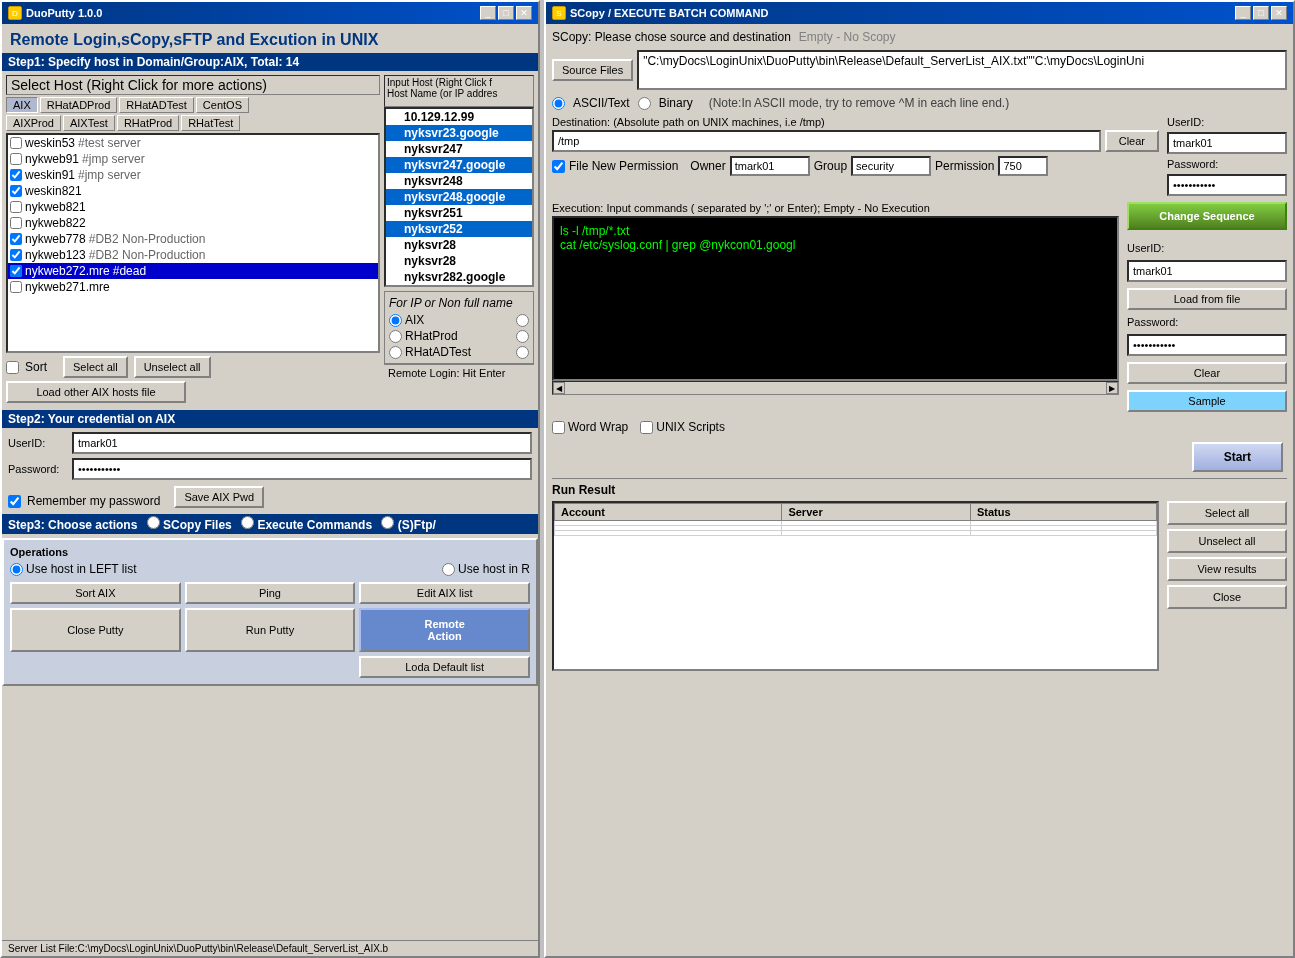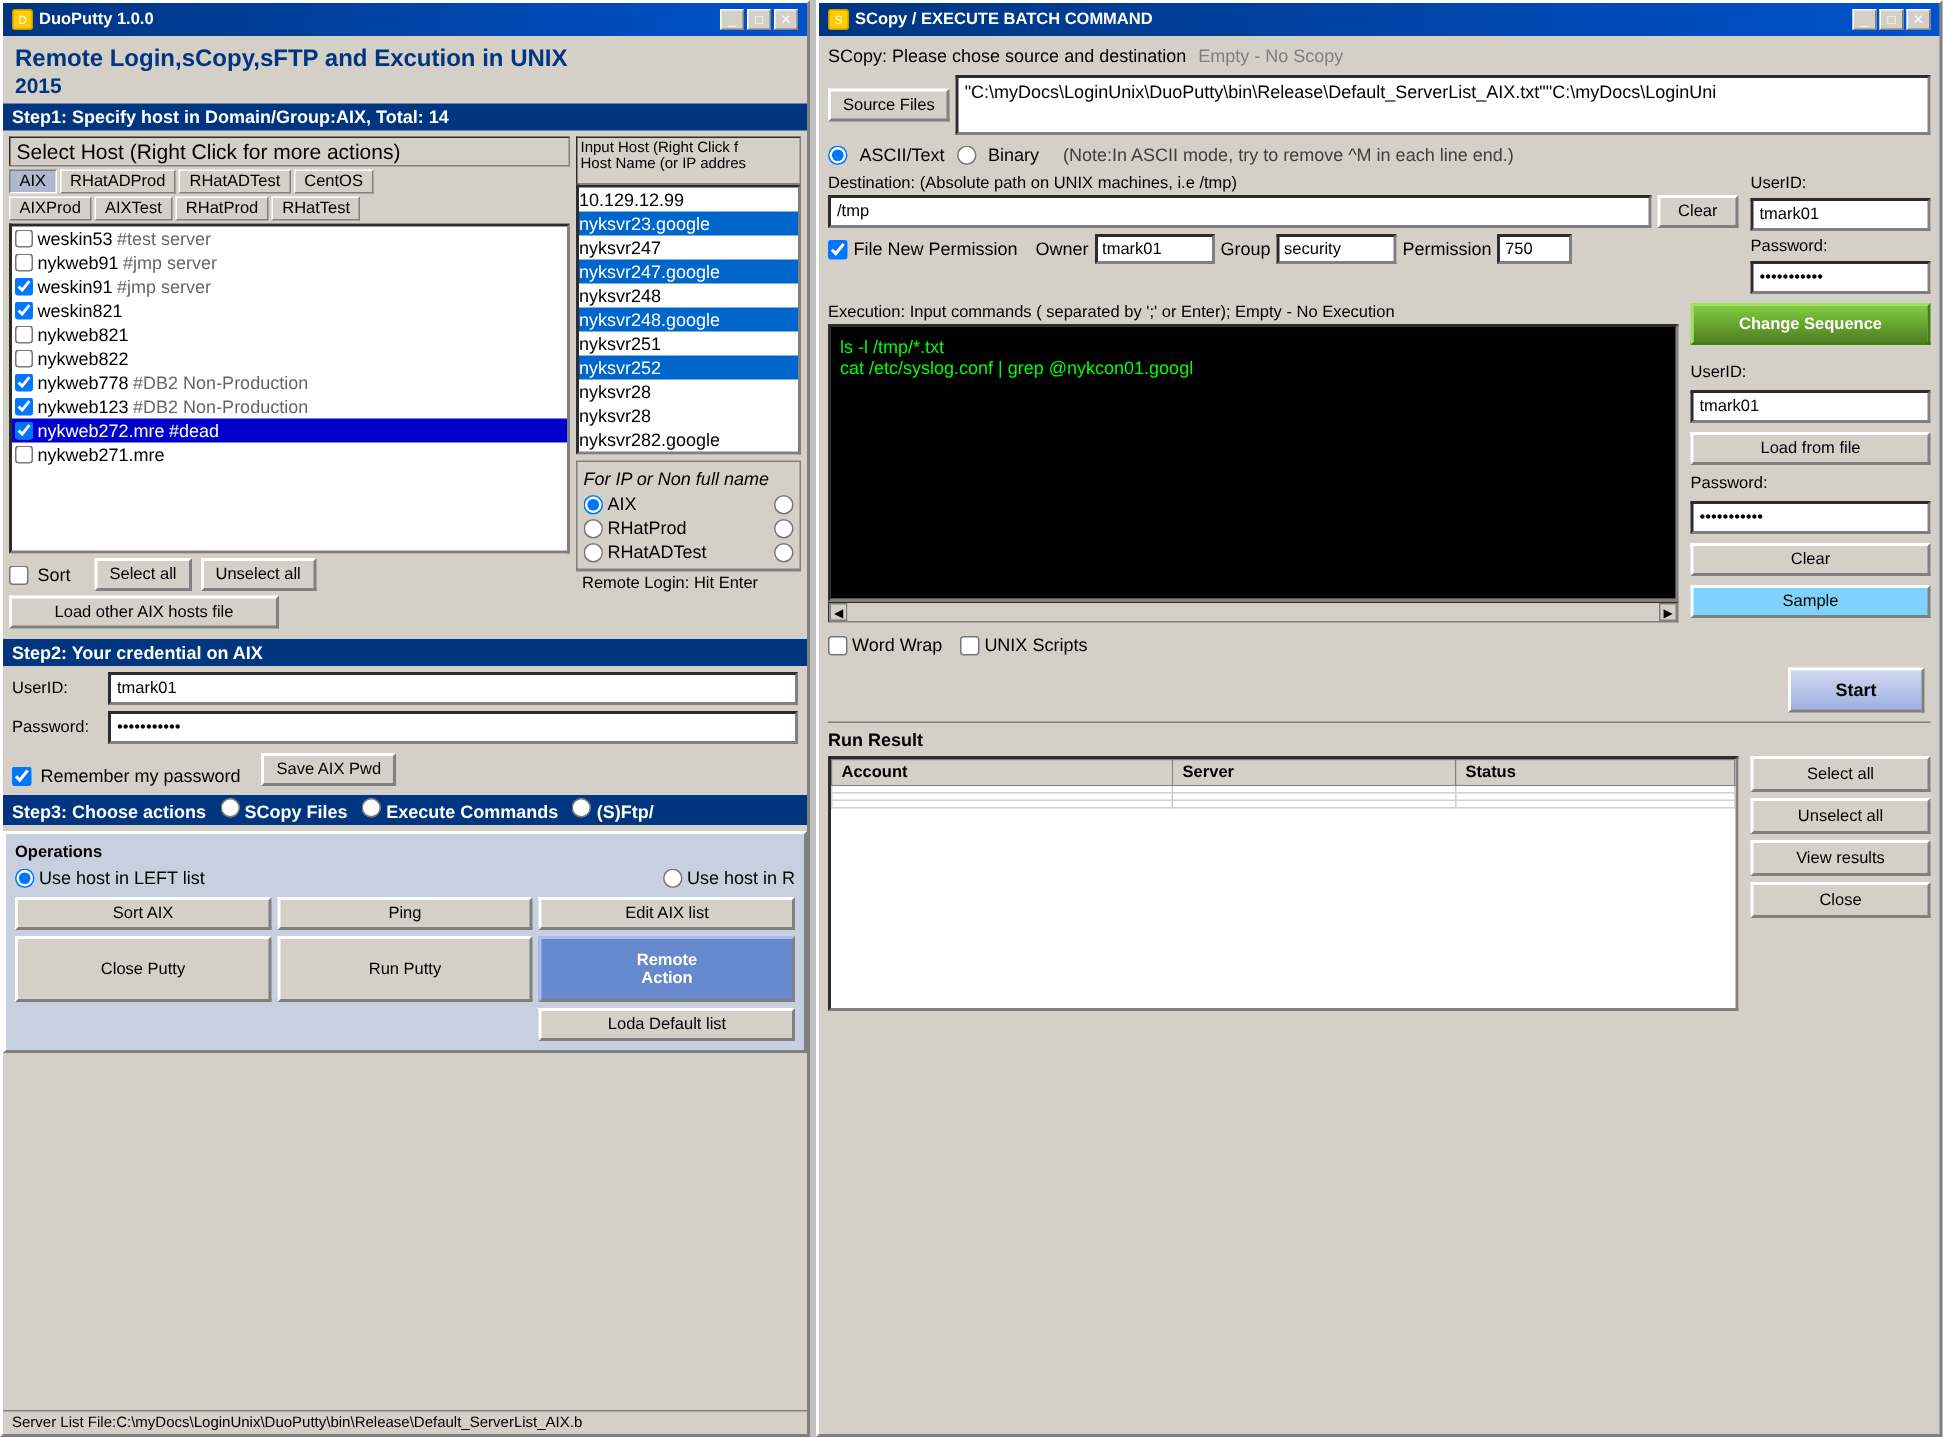--- a/index.html
+++ b/index.html
@@ -86,21 +86,21 @@
       overflow: hidden;
     }
     .input-host-list {
       flex: 1;
       height: 180px;
       background: white;
       border: 2px inset #808080;
       overflow-y: scroll;
       font-size: 11px;
     }
-    .input-host-item { padding: 1px 0; }
+    .input-host-item { padding: 1px 18px; font-weight: bold; }
     .input-host-item.highlight { background: #0066cc; color: white; }
 
     .check-sort-row { display: flex; align-items: center; gap: 6px; padding: 3px 0; }
     .btn {
       background: #d4d0c8;
       border: 2px solid #808080;
       border-top-color: #ffffff;
       border-left-color: #ffffff;
       padding: 3px 8px;
       cursor: pointer;
@@ -222,21 +222,21 @@
       width: 120px;
       height: 22px;
       border: 2px inset #808080;
       background: white;
       padding: 2px 4px;
       font-size: 11px;
     }
     .exec-label { font-size: 11px; margin-bottom: 2px; }
     .exec-scroll-container {
       position: relative;
-      height: 185px;
+      height: 165px;
       border: 2px inset #808080;
     }
     .exec-content {
       width: 100%;
       height: 100%;
       background: black;
       color: #00ff00;
       padding: 6px;
       font-family: 'Courier New', monospace;
       font-size: 11px;
@@ -346,21 +346,20 @@
     </div>
     <div class="window-controls">
       <div class="win-btn">_</div>
       <div class="win-btn">□</div>
       <div class="win-btn">✕</div>
     </div>
   </div>
 
   <div class="app-title">
     <h1>Remote Login,sCopy,sFTP and Excution in UNIX</h1>
-    <h2>2015</h2>
   </div>
 
   <div class="section-header">Step1: Specify host in Domain/Group:AIX, Total: 14</div>
 
   <div class="left-main">
     <div class="left-host-col">
       <div class="host-select-label">Select Host (Right Click for more actions)</div>
       
       <div class="tab-row">
         <button class="tab-btn active">AIX</button>

